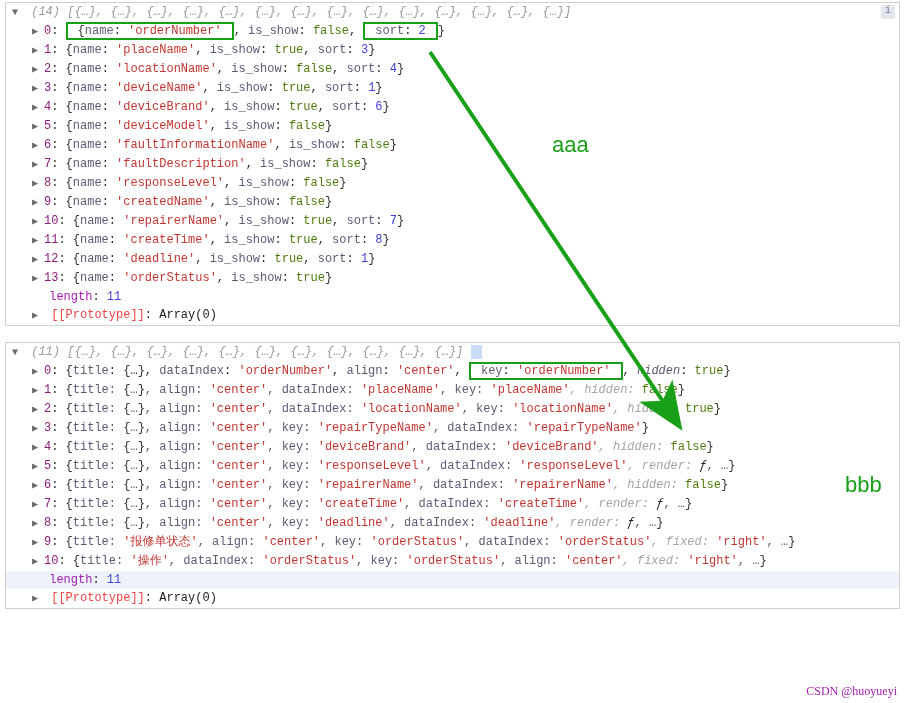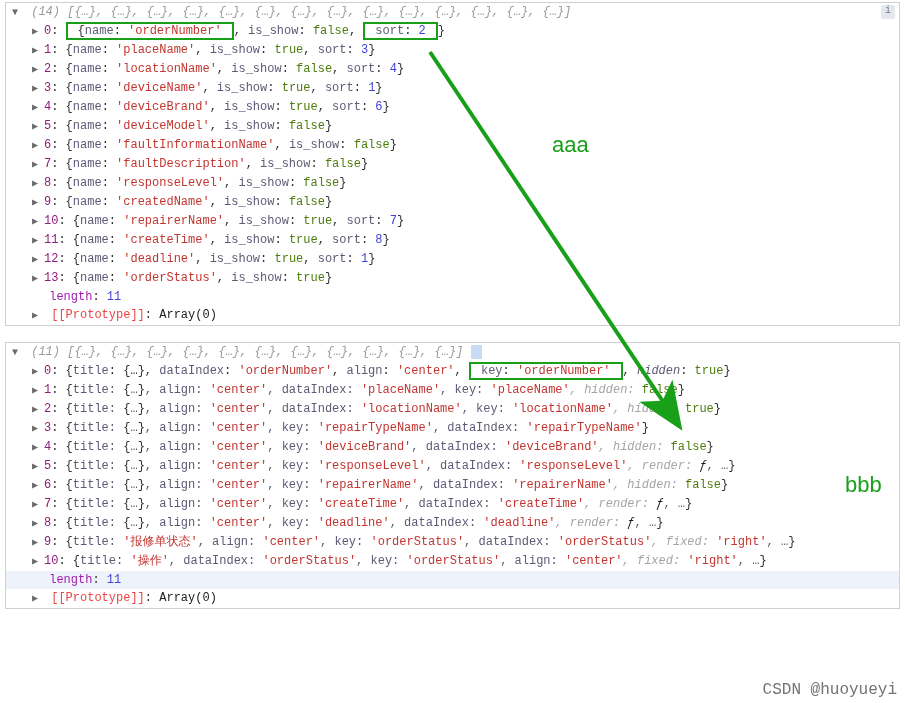--- a/index.html
+++ b/index.html
@@ -79,23 +79,23 @@
     top: 0; left: 0;
     pointer-events: none;
   }
 
   .proto { color:#ef4444; }
 
   .watermark {
     position: absolute;
     right: 8px;
     bottom: 4px;
-    color: #737373;
-    font-family: Liberation Mono, monospace;
-    font-size: 16px;
+    color: #a21caf;
+    font-family: Liberation Serif, serif;
+    font-size: 12px;
   }
   .dim { color:#a5a5a5;text-align:center; }
   .sel-blue { background:#c9dcf5; padding:0 2px;}
 </style>
 </head>
 <body>
 
 <div class="panel panel-top">
   <div class="right-icon">i</div>
 

